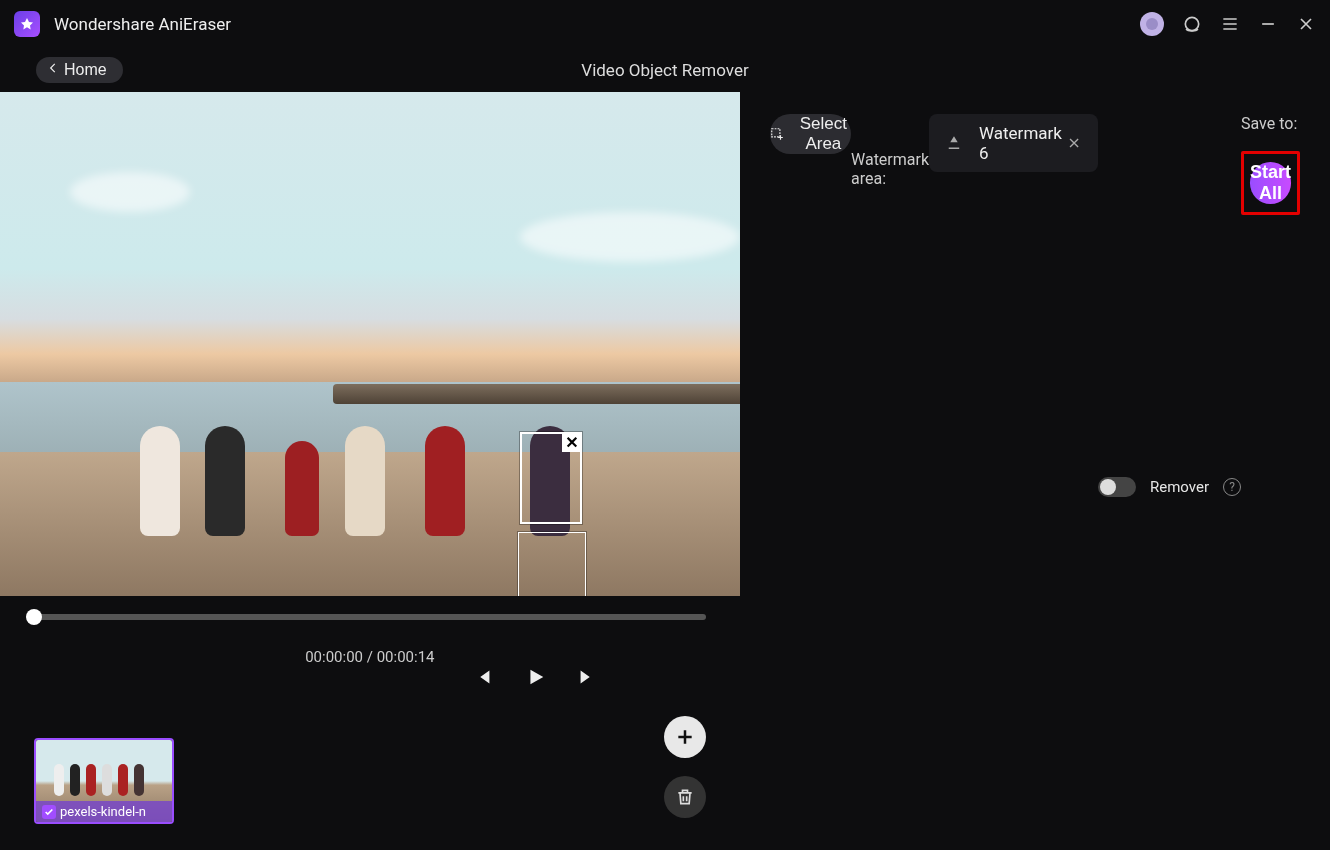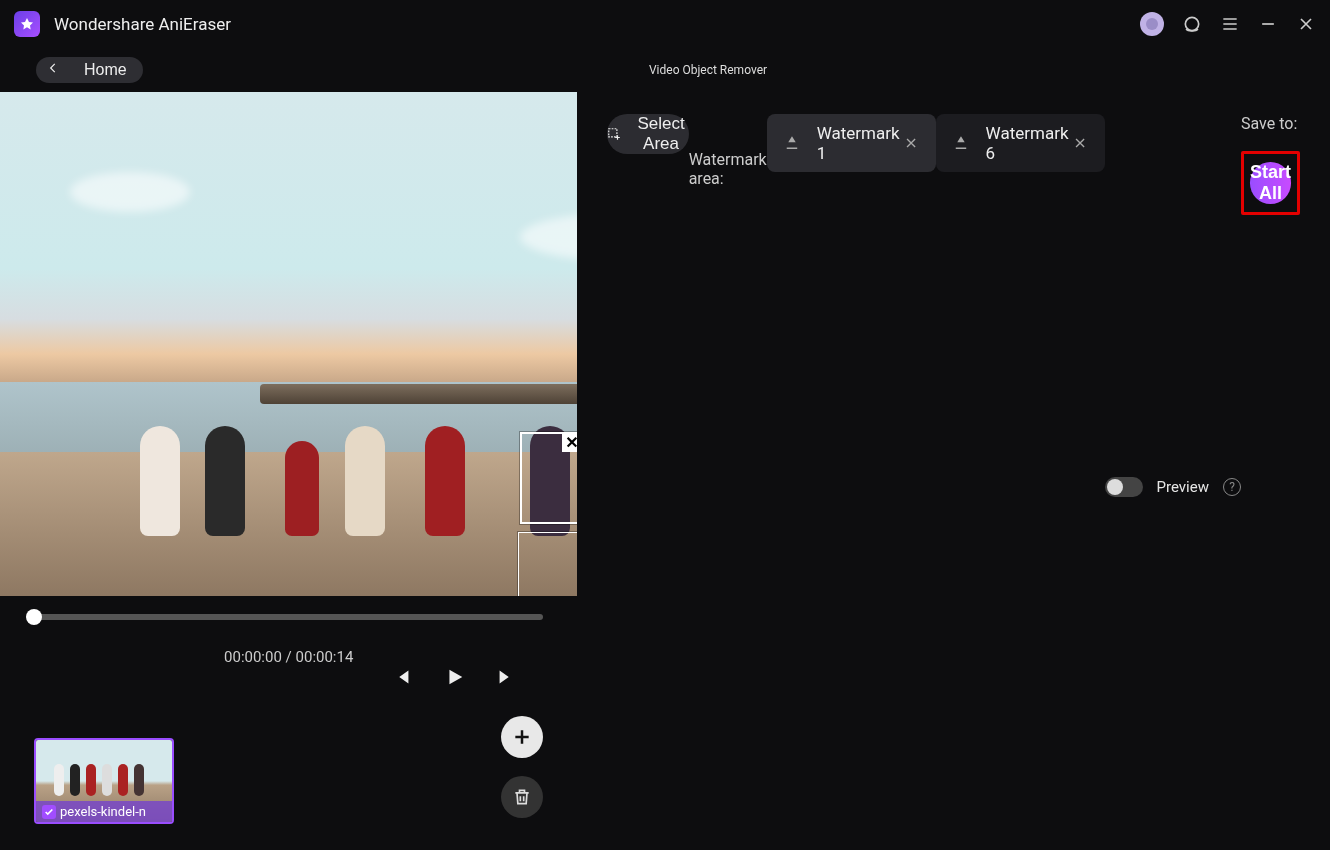--- a/index.html
+++ b/index.html
@@ -9,23 +9,23 @@
   .app-logo { width: 26px; height: 26px; border-radius: 6px; background: linear-gradient(135deg,#6b3fe8,#a84fff); display:flex;align-items:center;justify-content:center;}
   .app-logo svg { width:16px;height:16px;}
   .app-name { margin-left: 14px; font-size: 17px; font-weight: 400; color:#eee; }
   .title-spacer { flex:1; }
   .title-icons { display:flex; align-items:center; gap:18px; }
   .title-icons .icon { width:20px; height:20px; fill:#ccc; stroke:#ccc; cursor:pointer; }
   .avatar-circle { width:24px;height:24px;border-radius:50%;background:#c0b2e6;display:flex;align-items:center;justify-content:center;}
   .avatar-circle::after{content:"";width:12px;height:12px;border-radius:50%;background:#9a8dc7;}
   
   .subheader { height:44px; display:flex; align-items:center; padding: 0 36px; }
-  .home-btn { background:#2e2e33; border:none; border-radius:16px; padding:4px 16px 4px 10px; display:flex; align-items:flex-start; color:#eee; font-size:16px; cursor:pointer;gap:20px; }
+  .home-btn { background:#2e2e33; border:none; border-radius:16px; padding:4px 16px 4px 10px; display:flex; align-items:flex-start; color:#eee; font-size:16px; cursor:pointer; }
   .home-btn svg{width:14px;height:14px;margin-right:4px;}
-  .sub-title { position:absolute; left:50%; transform:translateX(-50%); color:#ddd; font-size:12px;margin-left:43px; }
+  .sub-title { position:absolute; left:50%; transform:translateX(-50%); color:#ddd; font-size:17px; }
   
   .main { display:flex; height: calc(850px - 48px - 44px); }
   .left { width: 900px; display:flex; flex-direction:column; }
   .preview-area { flex:0 0 auto; height: 504px; background:linear-gradient(to bottom,#d6e9ec 0%,#cdeaec 35%,#d7dde1 45%,#edc9a3 52%,#b99a7e 60%,#a38a72 100%); position:relative; overflow:hidden;}
   
   .sea{position:absolute;left:0;right:0;top:290px;height:80px;background:linear-gradient(#afc4cb,#9baeb3);}
   .sand{position:absolute;left:0;right:0;top:360px;bottom:0;background:linear-gradient(#bfa78c,#8e7862);}
   .pier{position:absolute;right:0;top:292px;width:55%;height:20px;background:linear-gradient(#7d6e5d,#4e4236);border-radius:4px 0 0 4px;}
   .cloud{position:absolute;background:rgba(255,255,255,.55);border-radius:50%;filter:blur(4px);}    
   .person{position:absolute;bottom:60px;width:40px;height:110px;border-radius:20px 20px 8px 8px;}
@@ -202,42 +202,33 @@
     <button class="select-area-btn">
       <svg viewBox="0 0 24 24">
           <rect x="3" y="3" width="14" height="14" fill="none" stroke="#eee" stroke-width="2" stroke-dasharray="3 2"></rect>
           <path stroke="#eee" stroke-width="2" d="M18 14v8M14 18h8"></path>
         </svg>
       <span>Select Area</span>
     </button>
 
     <div class="section-label">Watermark area:</div>
 
-    <div class="wm-item">
-      <svg class="wm-icon" viewBox="0 0 24 24">
-          <path fill="#aaa" d="M5 18h14v2H5zM12 3l5 8H7z"></path>
-        </svg>
-      <span class="wm-name">Watermark 1</span>
-      <svg class="wm-del" viewBox="0 0 24 24">
-          <path stroke-width="2" d="M6 6l12 12M18 6L6 18"></path>
-        </svg>
-    </div>
     <div class="wm-item alt">
       <svg class="wm-icon" viewBox="0 0 24 24">
           <path fill="#aaa" d="M5 18h14v2H5zM12 3l5 8H7z"></path>
         </svg>
       <span class="wm-name">Watermark 6</span>
       <svg class="wm-del" viewBox="0 0 24 24">
           <path stroke-width="2" d="M6 6l12 12M18 6L6 18"></path>
         </svg>
     </div>
 
     <div class="preview-row">
       <div class="toggle"></div>
-      <span>Preview</span>
+      <span>Remover</span>
       <span class="help-icon">?</span>
     </div>
 
     <div class="right-spacer"></div>
     <div class="divider"></div>
 
     <div class="highlight-group">
       <div class="save-row" style="border:none;padding:0;">
         <span class="save-label">Save to:</span>
       </div>

